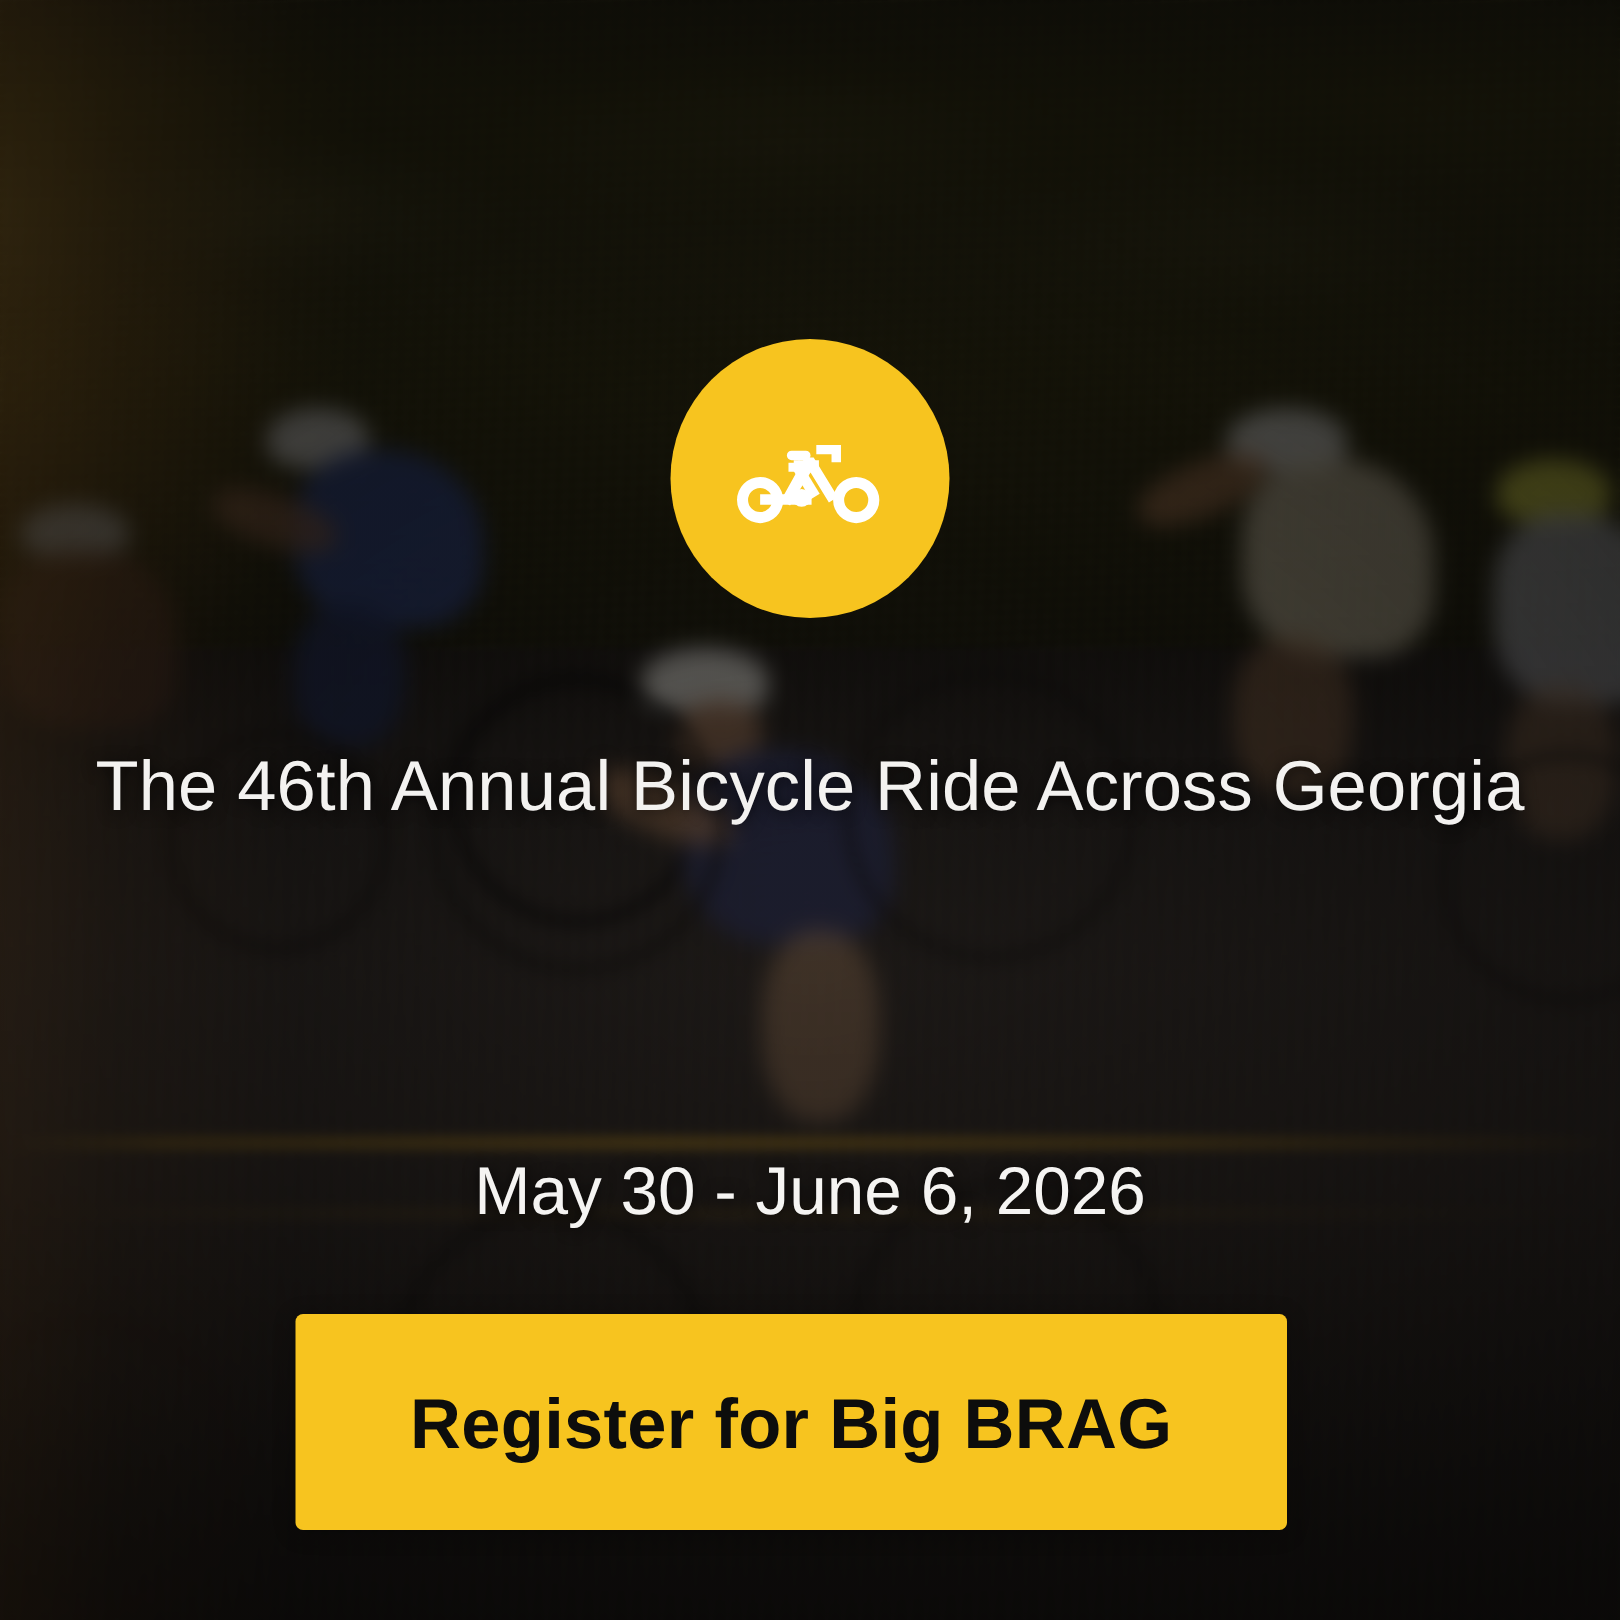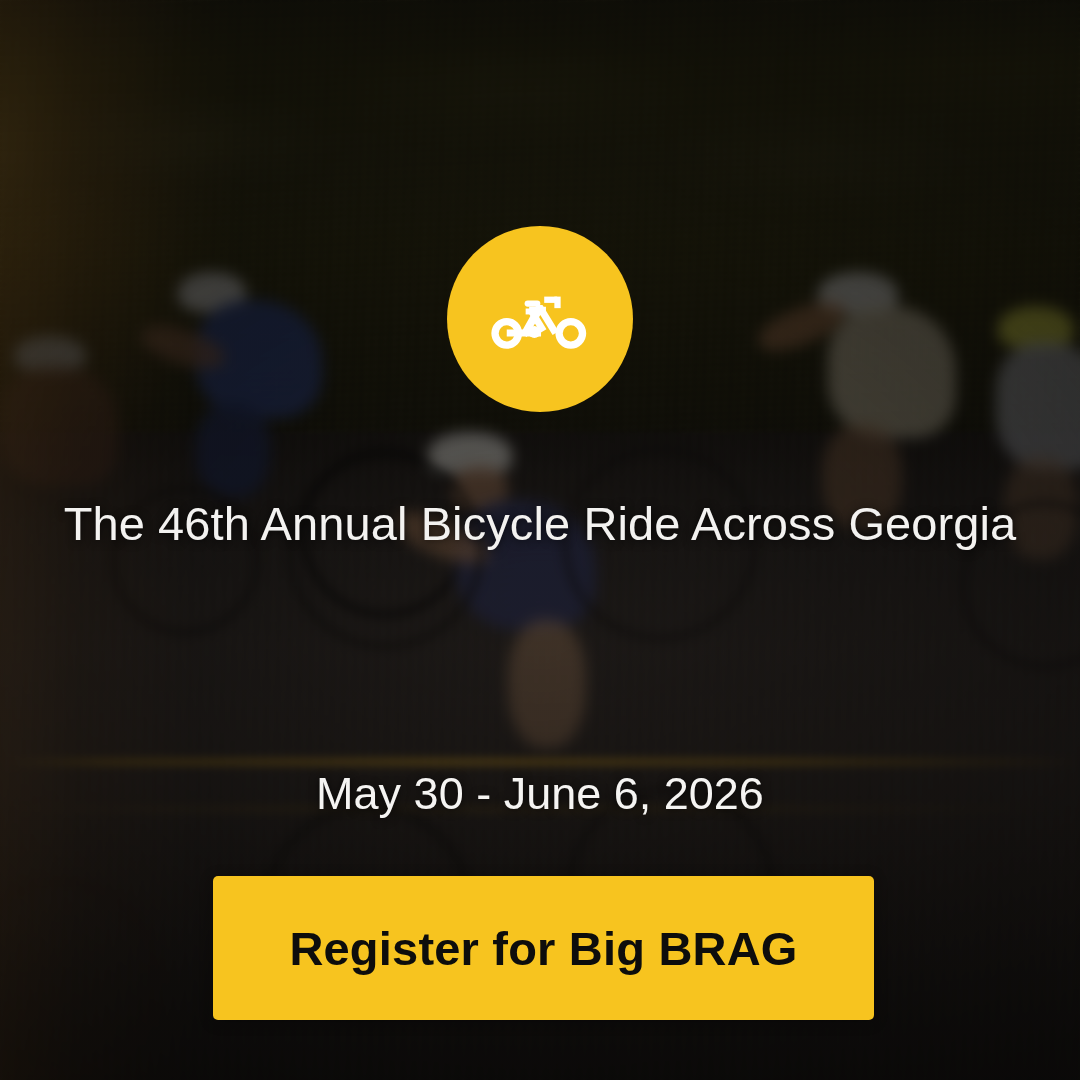--- a/index.html
+++ b/index.html
@@ -227,21 +227,21 @@
     position:absolute; left:0; right:0; top:741px;
     text-align:center;
     font-size:45px; font-weight:300;
     color:#f5f4f2;
     text-shadow:0 1px 10px rgba(0,0,0,.7);
     white-space:nowrap;
     margin-top:27px;
   }
 
   .cta {
-    position:absolute; left:213px; top:876px;
+    position:absolute; left:197px; top:876px;
     width:661px; height:144px;
     border:0; border-radius:5px;
     background:#F7C41F;
     color:#0d0d0c;
     font-family:"Liberation Sans", sans-serif;
     font-size:47px; font-weight:bold;
     letter-spacing:.2px;
     cursor:pointer;
     display:flex; align-items:center; justify-content:center;
     box-shadow:0 2px 14px rgba(0,0,0,.32);

